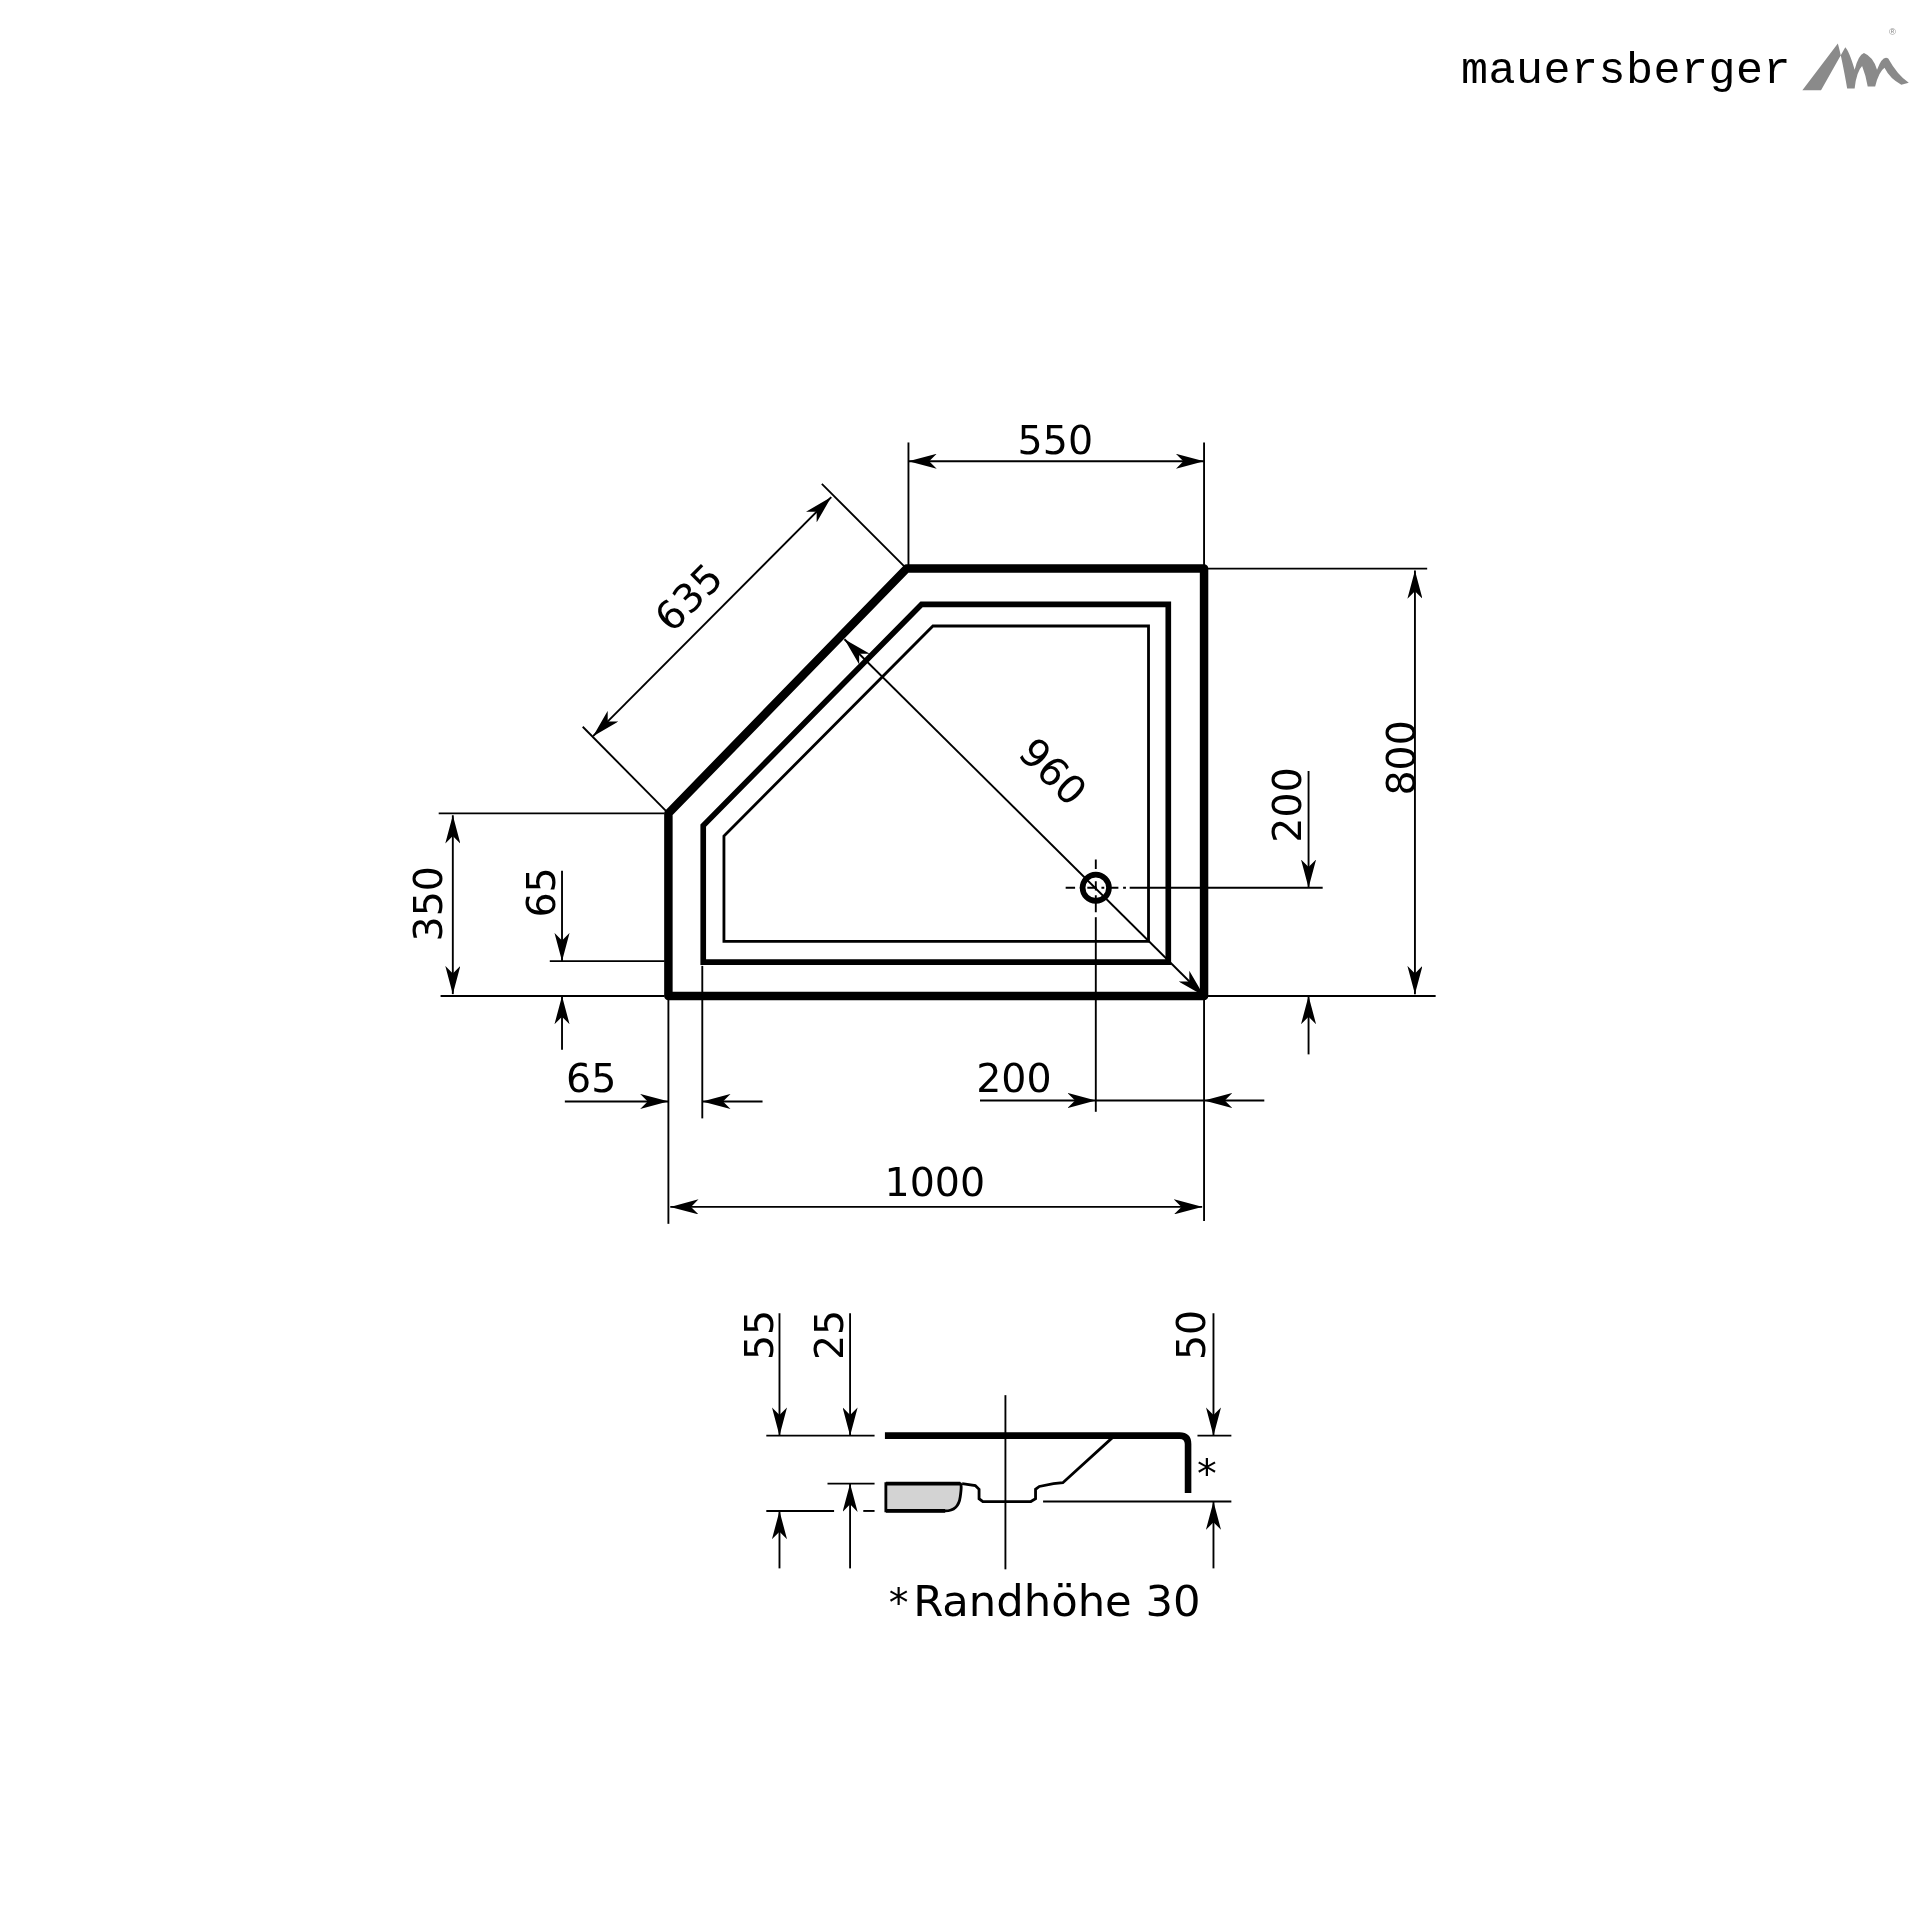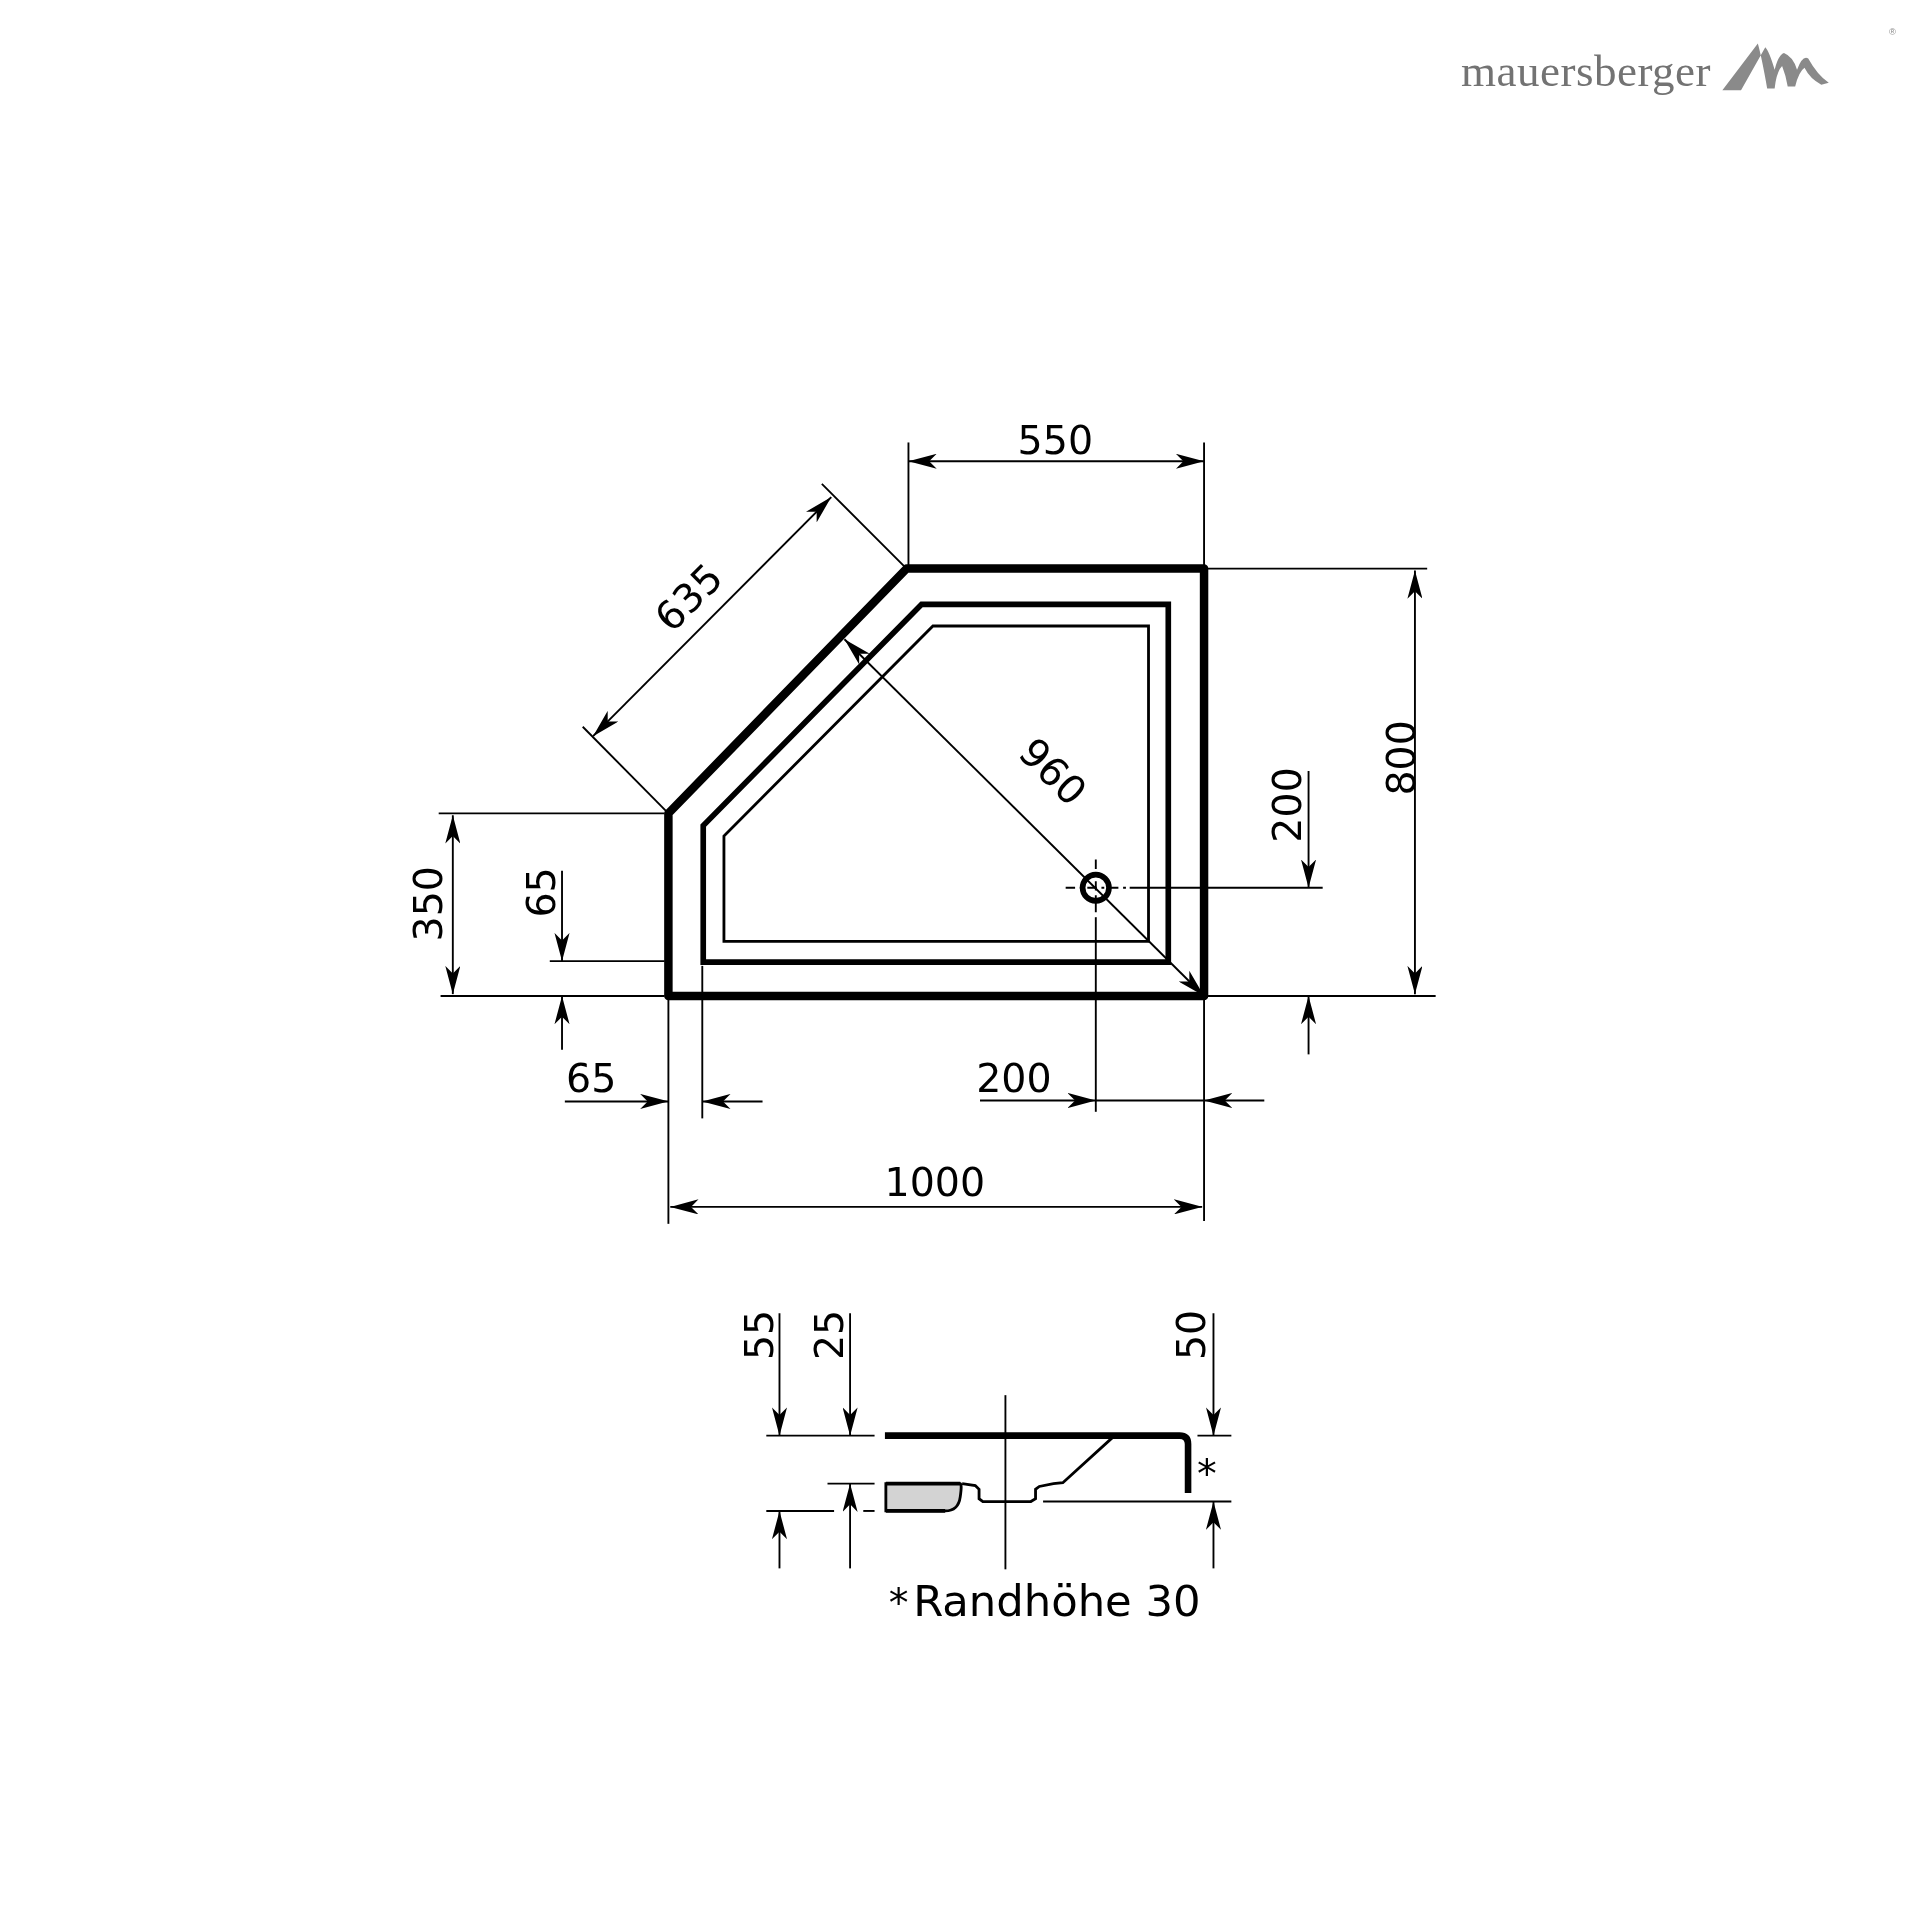--- a/index.html
+++ b/index.html
@@ -1,18 +1,18 @@
 <!DOCTYPE html>
 <html style="font-size:15px"><head>
 <meta charset="utf-8">
 <style>
   html, body { margin: 0; padding: 0; background: #ffffff; }
   body { width: 1928px; height: 1928px; position: relative; overflow: hidden; font-family: "Liberation Sans", "DejaVu Sans", sans-serif; }
   .logo { position: absolute; left: 1461px; top: 38px; display: flex; align-items: flex-end; }
-  .logo-text { font-size: 45px; color: #737373; letter-spacing: 0.5px; line-height: 1; font-family: Liberation Serif, serif; }
+  .logo-text { font-size: 45px; color: #000000; letter-spacing: 0.5px; line-height: 1; font-family: Liberation Mono, monospace; }
   .logo-mark { margin-left: 9.4px; }
   .reg { position: absolute; left: 1889px; top: 26px; font-size: 9.4px; color: #8a8a8a; }
   svg.drawing { position: absolute; left: 0; top: 0; }
   .dim-text { font-family: "DejaVu Sans", sans-serif; font-size: 42px; fill: #000; }
 </style>
 </head>
 <body>
 
 <div class="logo">
   <span class="logo-text">mauersberger</span>

